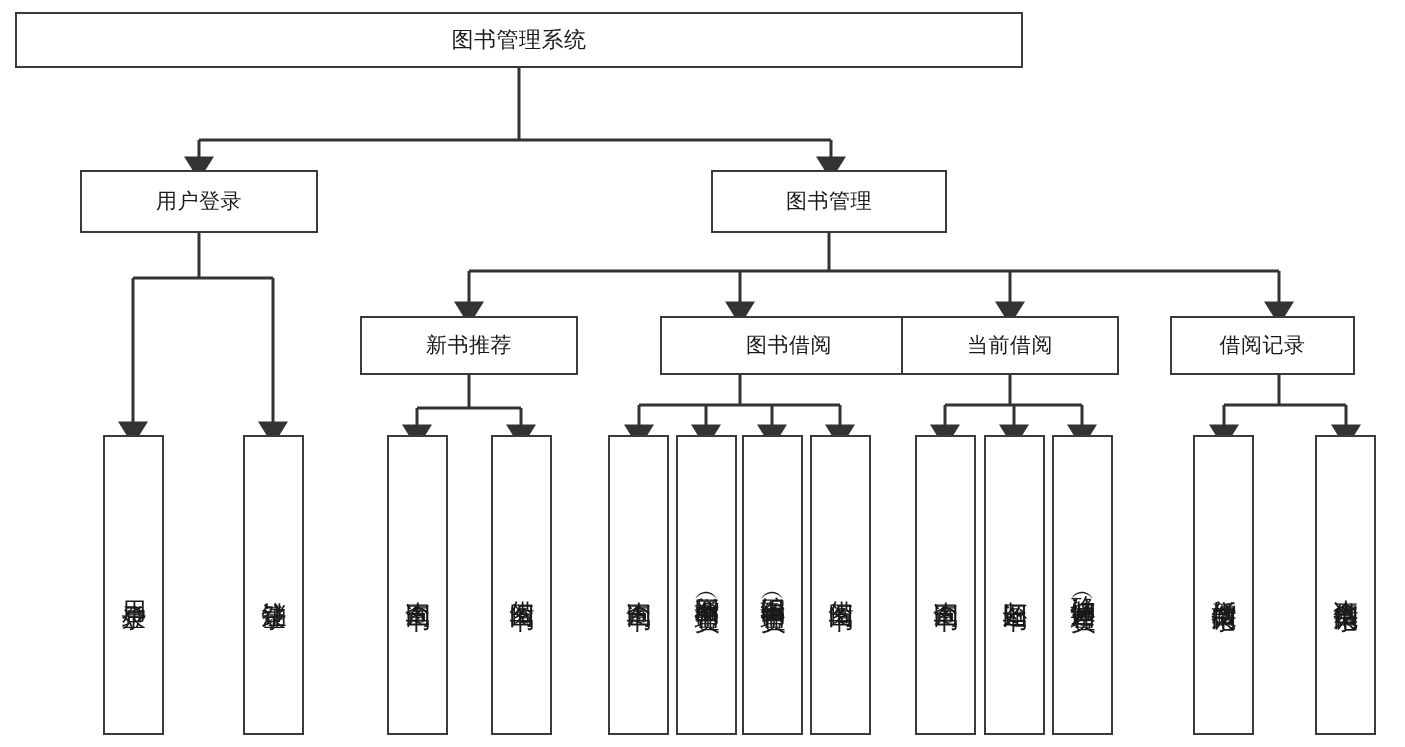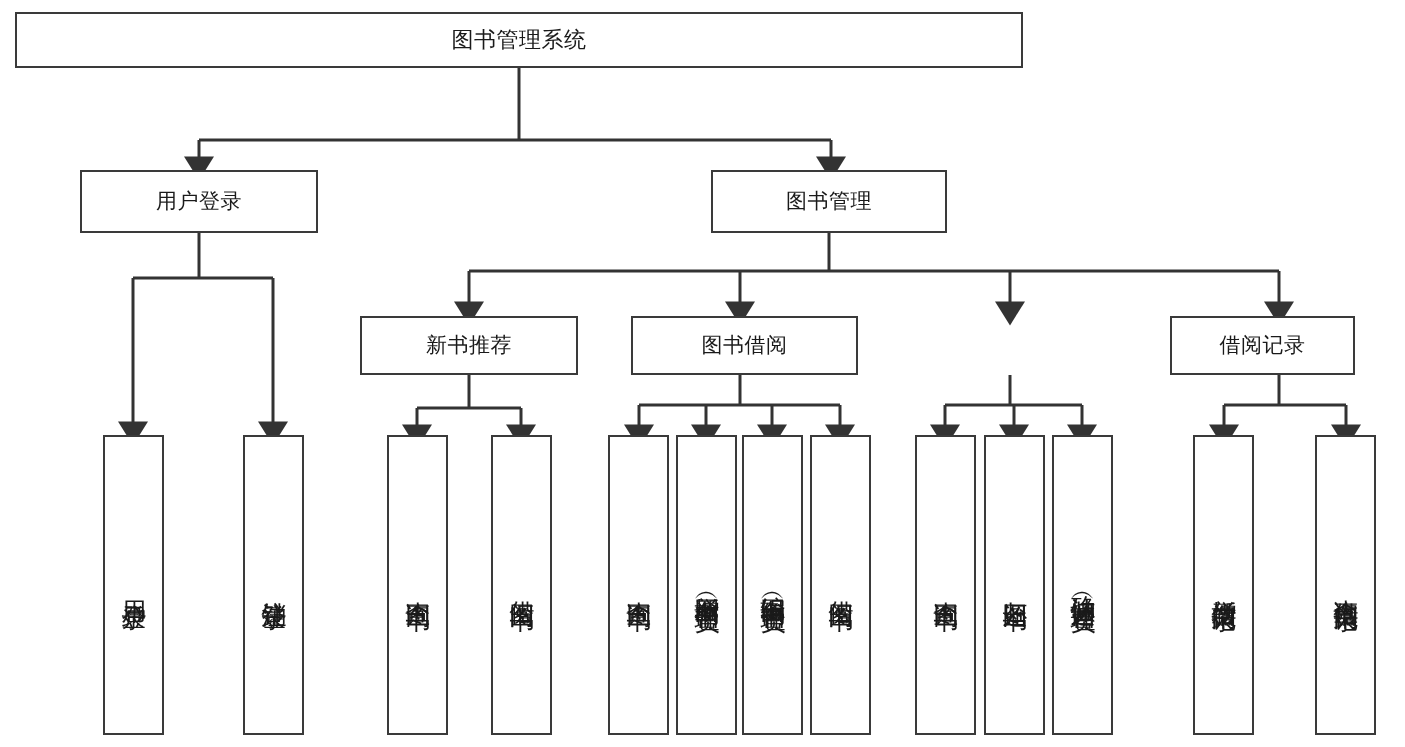--- a/index.html
+++ b/index.html
@@ -146,24 +146,27 @@
   </div>
 
   <div class="node horiz" style="left:711px; top:170px; width:236px; height:63px;">
     <span class="node-label">图书管理</span>
   </div>
 
   <div class="node horiz" style="left:360px; top:316px; width:218px; height:59px;">
     <span class="node-label">新书推荐</span>
   </div>
 
-  <div class="node horiz" style="left:631px; top:316px; width:227px; height:59px;">
+  <div class="node horiz" style="left:660px; top:316px; width:258px; height:59px;">
     <span class="node-label">图书借阅</span>
   </div>
 
+  <div class="node horiz" style="left:901px; top:316px; width:218px; height:59px;">
+    <span class="node-label">当前借阅</span>
+  </div>
 
   <div class="node horiz" style="left:1170px; top:316px; width:185px; height:59px;">
     <span class="node-label">借阅记录</span>
   </div>
 
   <div class="node vert" style="left:103px; top:435px; width:61px; height:300px;">
     <span class="node-label">用户登录</span>
   </div>
 
   <div class="node vert" style="left:243px; top:435px; width:61px; height:300px;">

